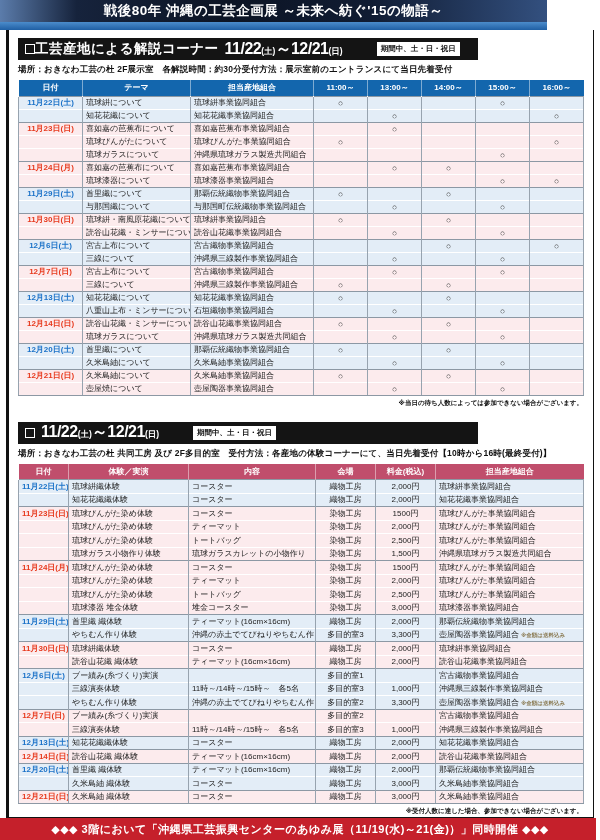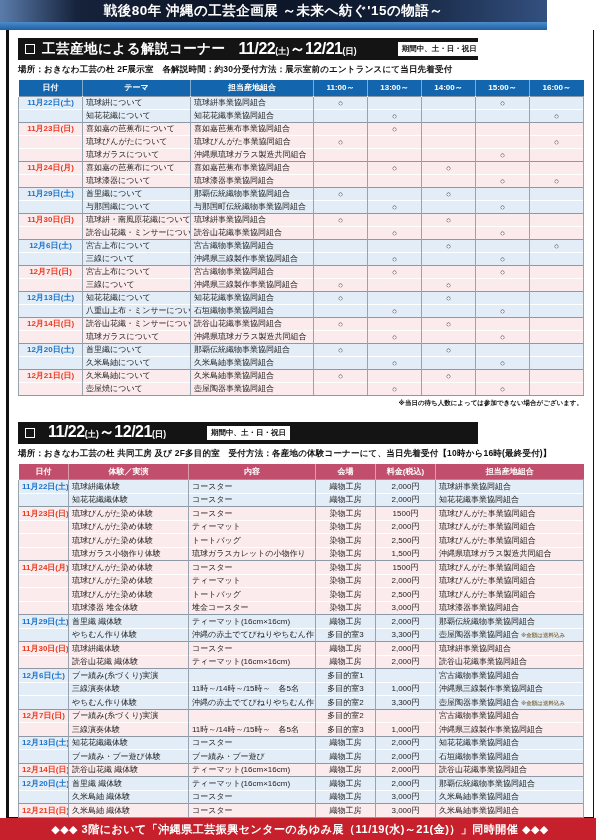--- a/index.html
+++ b/index.html
@@ -17,21 +17,21 @@
   .qr { position:absolute; top:30px; right:12px; width:43px; height:43px; }
   .side-note { position:absolute; top:34px; right:2px; writing-mode:vertical-rl; text-orientation:mixed;
     font-size:6.5px; font-weight:bold; color:#111; letter-spacing:1.2px; height:240px; }
 
   
   .frame { position:absolute; left:6px; right:2px; top:30px; bottom:22px;
     border-left:3px solid #111; border-right:1.5px solid #111; border-bottom:1.5px solid #111;
     background:#fff; padding:8px 0 0 9px; }
 
   .section-bar { width:460px; height:22px; background:#141414; color:#fff; display:flex;
-    align-items:center; padding:0 7px; gap:7px; margin-bottom:4px; }
+    align-items:center; padding:0 7px; margin-bottom:4px; }
   .chk { width:10px; height:10px; border:1.5px solid #fff; display:inline-block; flex:none; }
   .section-title { font-size:13.5px; font-weight:bold; letter-spacing:.5px; white-space:nowrap; }
   .dates { font-weight:bold; white-space:nowrap; margin-left:6px; }
   .dates .big { font-size:16px; letter-spacing:-.5px;text-align:center; }
   .dates .small { font-size:8.5px; }
   .badge { background:#fff; color:#111; font-size:7.5px; font-weight:bold; padding:2px 4px;
     white-space:nowrap; flex:none;margin-left:34px; }
   .location { font-size:8.5px; font-weight:bold; color:#111; margin:2px 0 4px 0; letter-spacing:.2px; }
 
   table { border-collapse:collapse; table-layout:fixed; width:565px; }
@@ -627,28 +627,20 @@
             <td>沖縄県三線製作事業協同組合</td>
           </tr>
           <tr class="sat group-start">
             <td class="date">12月13日(土)</td>
             <td>知花花織織体験</td>
             <td>コースター</td>
             <td class="center">織物工房</td>
             <td class="center">2,000円</td>
             <td>知花花織事業協同組合</td>
           </tr>
-          <tr class="sat">
-            <td class="date"></td>
-            <td>ブー績み・ブー遊び体験</td>
-            <td>ブー績み・ブー遊び</td>
-            <td class="center">織物工房</td>
-            <td class="center">2,000円</td>
-            <td>石垣織物事業協同組合</td>
-          </tr>
           <tr class="sun group-start">
             <td class="date">12月14日(日)</td>
             <td>読谷山花織 織体験</td>
             <td>ティーマット(16cm×16cm)</td>
             <td class="center">織物工房</td>
             <td class="center">2,000円</td>
             <td>読谷山花織事業協同組合</td>
           </tr>
           <tr class="sat group-start">
             <td class="date">12月20日(土)</td>

